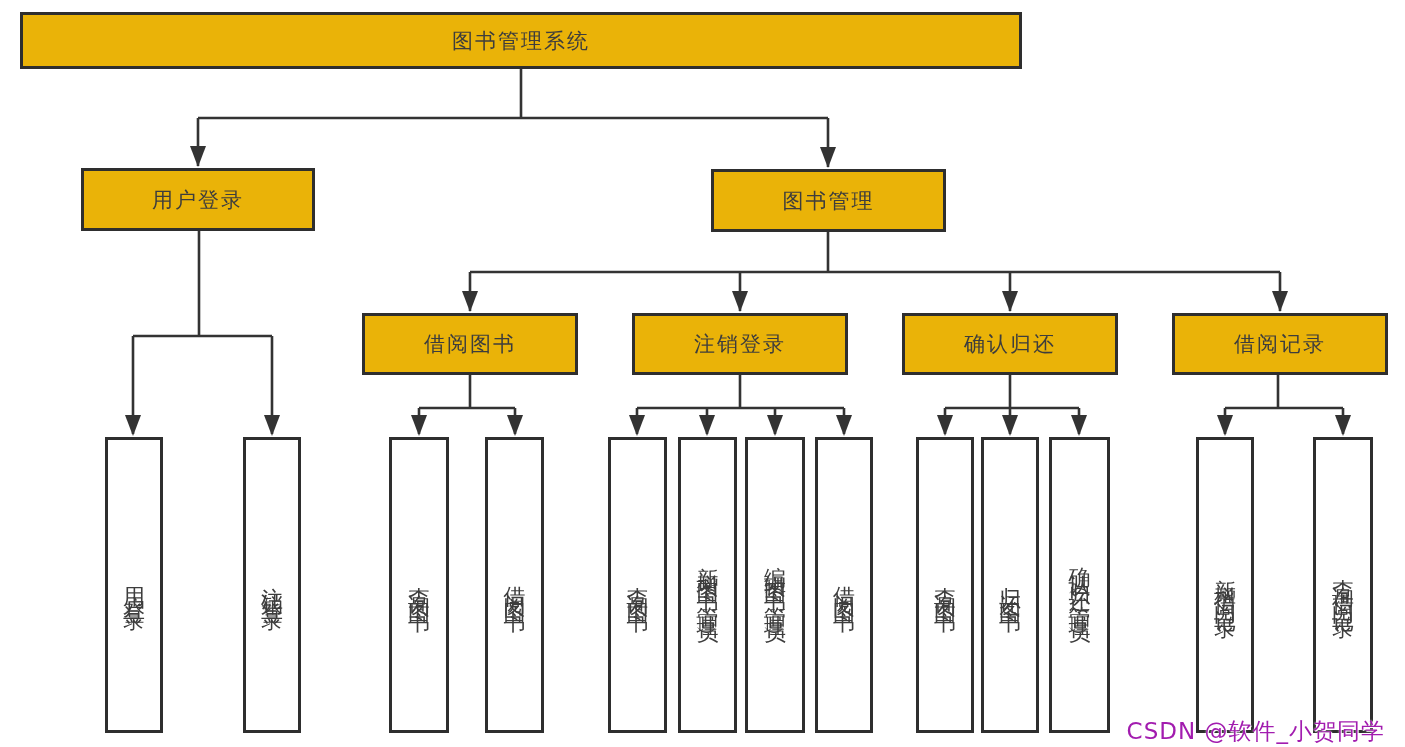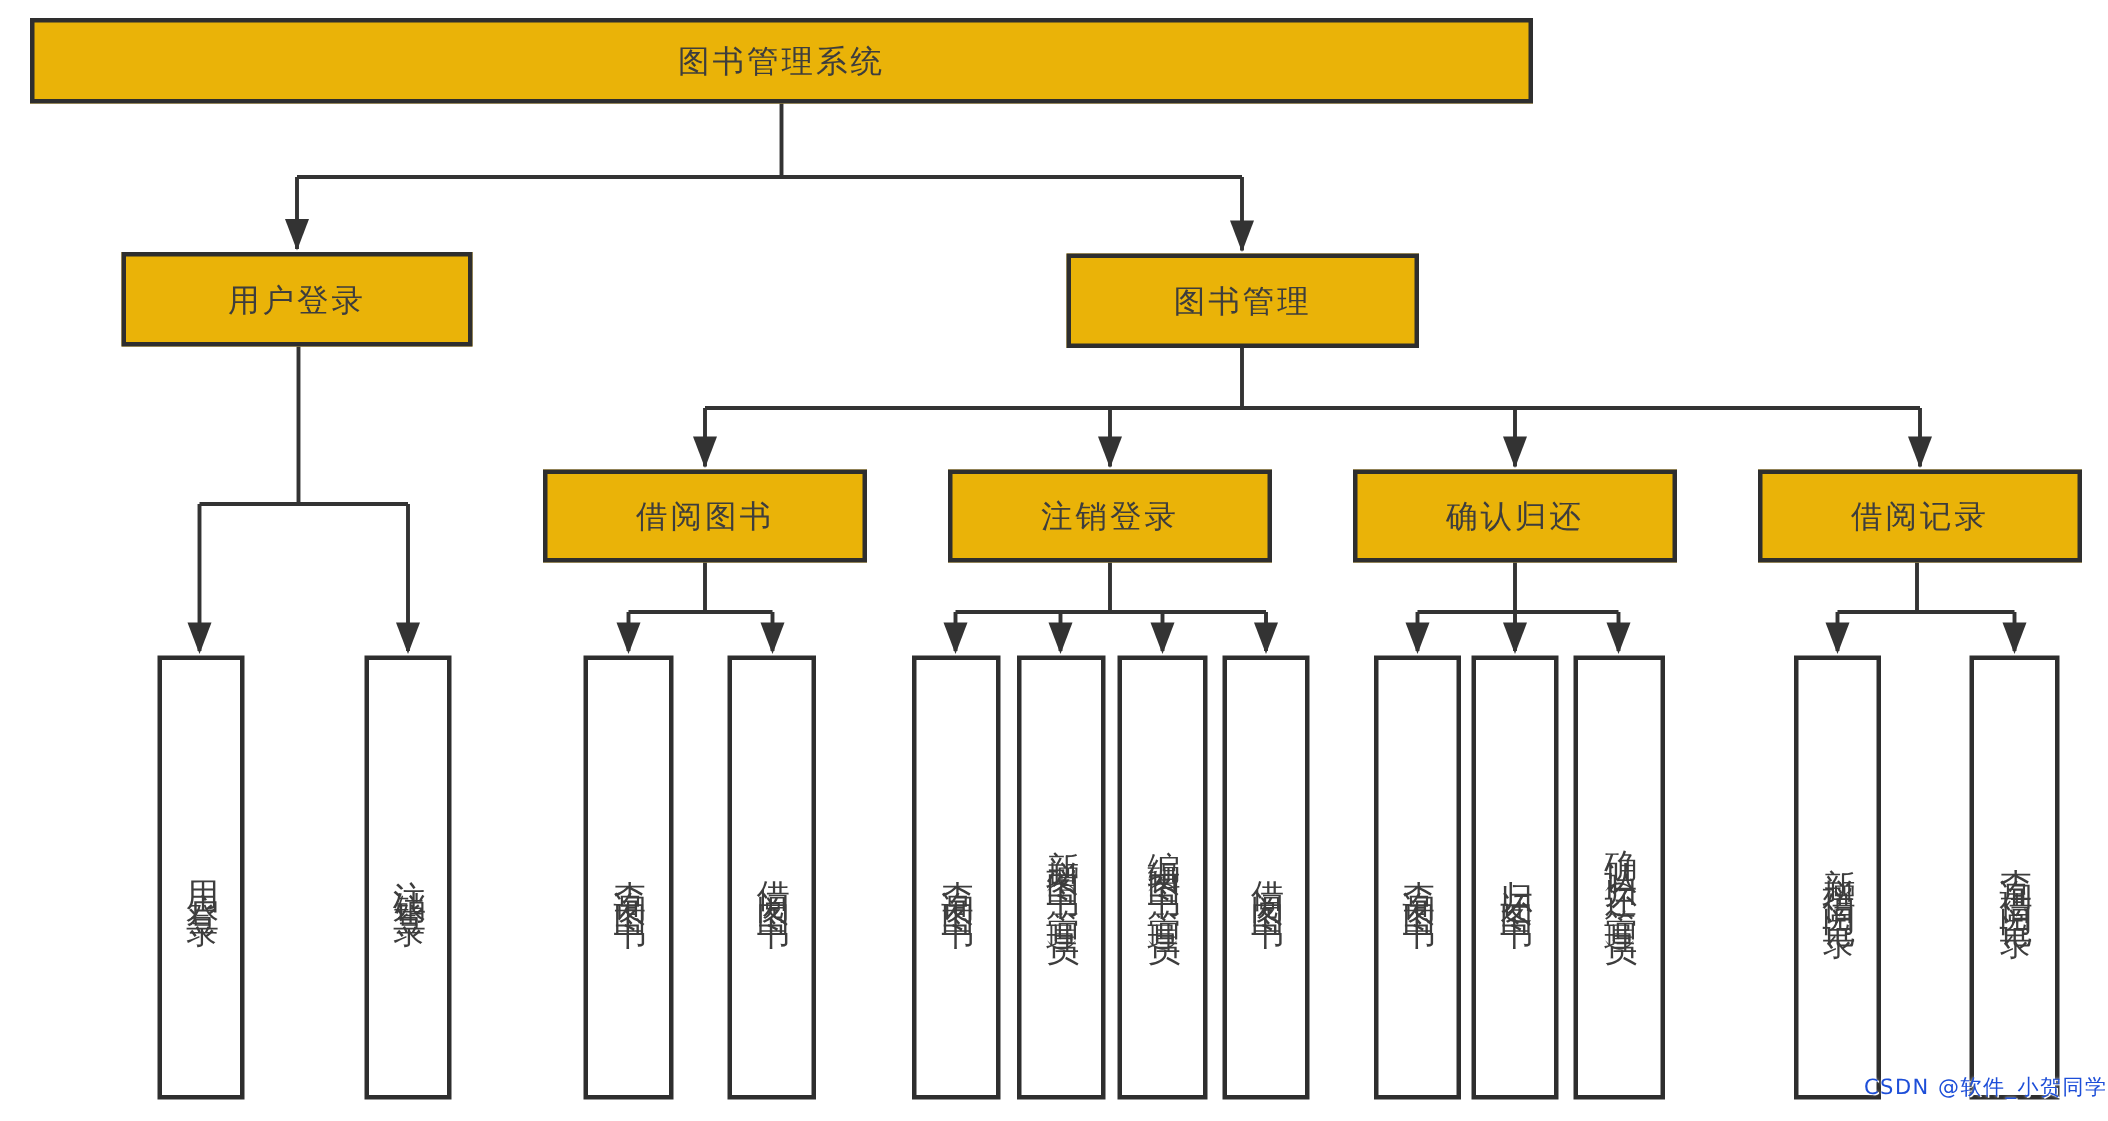--- a/index.html
+++ b/index.html
@@ -43,23 +43,23 @@
     writing-mode: vertical-rl;
     text-orientation: mixed;
     font-size: 22px;
     color: #3d3d3d;
     letter-spacing: 8px;
     line-height: 1;
   }
   .watermark {
     position: absolute;
     top: 716px;
-    right: 0;
-    font-size: 14px;
-    color: #1d4ed8;
+    right: 20px;
+    font-size: 23px;
+    color: #a21caf;
     letter-spacing: 1px;
     text-shadow: 0 0 2px #ffffff, 1px 1px 0 #ffffff;
     white-space: nowrap;
   }
 </style>
 </head>
 <body>
 
 <div class="stage">
 

